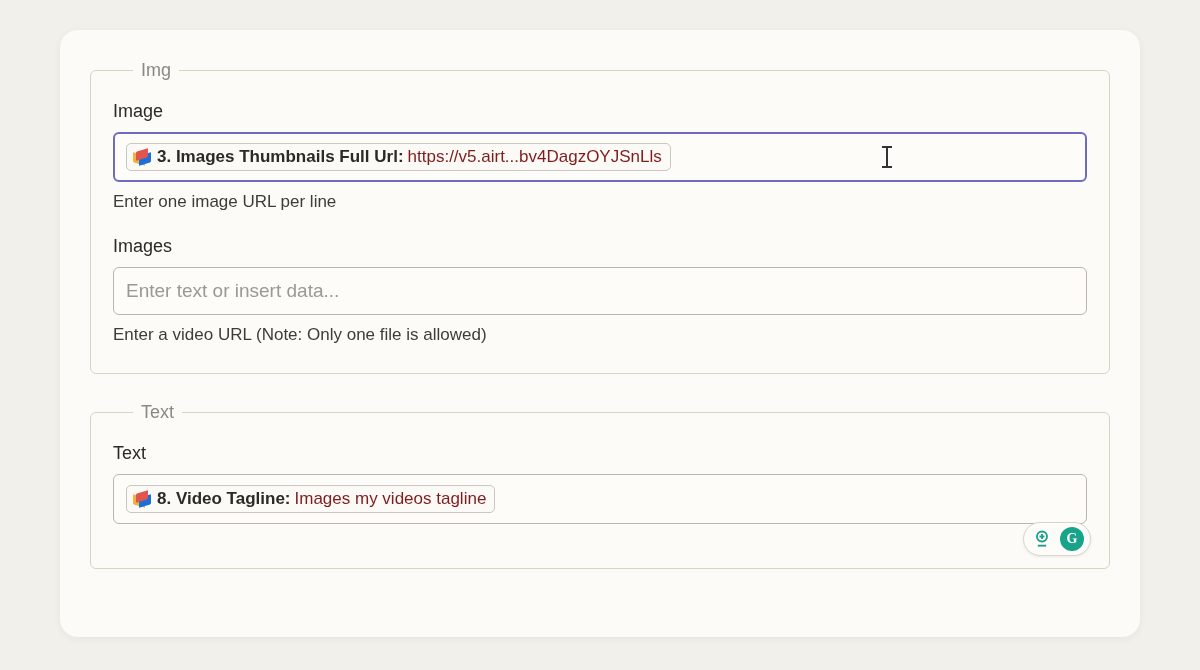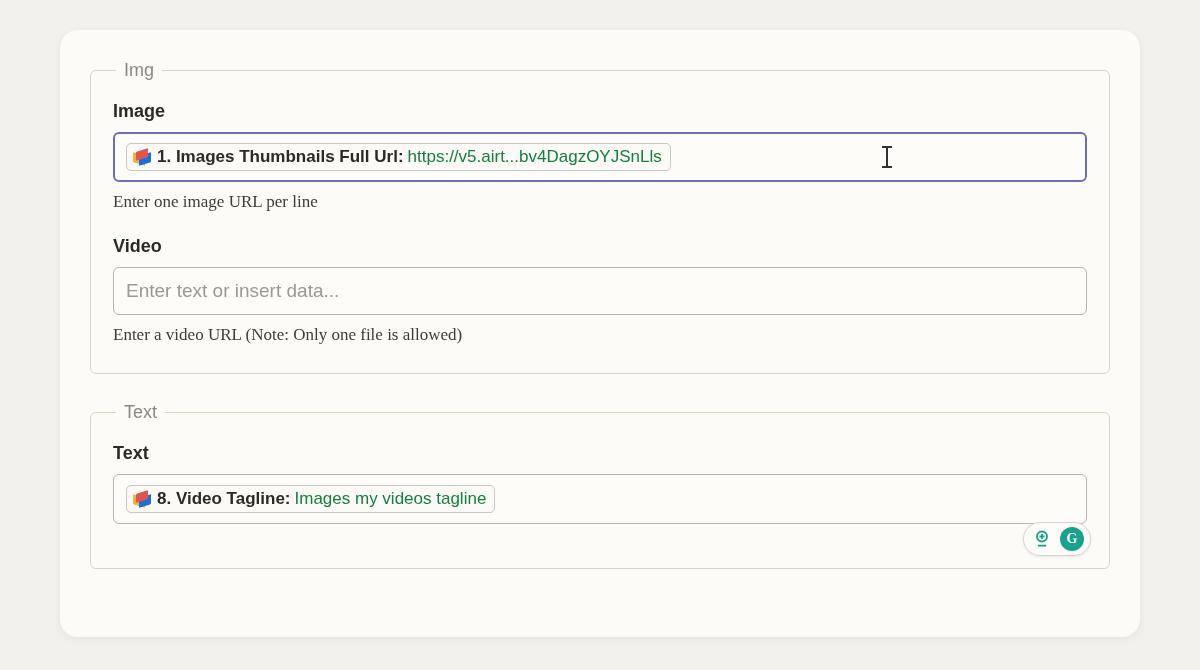--- a/index.html
+++ b/index.html
@@ -23,24 +23,24 @@
       border: 1px solid #d2d8c0;
       border-radius: 6px;
       padding: 20px 22px 28px 22px;
       margin-bottom: 28px;
       position: relative;
     }
     fieldset.group legend {
       color: #8a8a84;
       font-size: 18px;
       padding: 0 8px;
-      margin-left: 3px;
+      margin-left: 20px;
     }
     .field-label {
-      font-weight: 700;
+      font-weight: 400;
       font-size: 18px;
       color: #2a2a26;
       margin-bottom: 10px;
       display: block;
     }
     .input-box {
       width: 100%;
       border: 1px solid #b8b6ae;
       border-radius: 6px;
       background: #fdfcf9;
@@ -101,36 +101,35 @@
       left: 3px;
       top: 0;
       border-radius: 1px;
     }
     .token-label {
       font-weight: 700;
       color: #2a2a26;
       white-space: nowrap;
     }
     .token-value {
-      color: #15803d;
+      color: #7f1d1d;
       margin-left: 4px;
       white-space: nowrap;
       overflow: hidden;
       text-overflow: ellipsis;
     }
     .placeholder-text {
       color: #9a9992;
       font-size: 19px;
       text-align: center;
     }
     .helper-text {
       font-size: 17px;
       color: #3d3d38;
       margin-top: 10px;
-      font-family: Liberation Serif, serif;
     }
     .field-block {
       margin-bottom: 24px;
     }
     .field-block:last-child {
       margin-bottom: 0;
     }
     .text-cursor {
       display: inline-block;
       width: 10px;
@@ -216,31 +215,31 @@
     <div class="field-block">
       <label class="field-label">Image</label>
       <div class="input-wrapper">
         <div class="input-box focused">
           <span class="token">
             <span class="token-icon">
               <span class="shape2"></span>
               <span class="shape1"></span>
               <span class="shape3"></span>
             </span>
-            <span class="token-label">1. Images Thumbnails Full Url:</span>
+            <span class="token-label">3. Images Thumbnails Full Url:</span>
             <span class="token-value">https://v5.airt...bv4DagzOYJSnLls</span>
           </span>
         </div>
         <span class="text-cursor"></span>
       </div>
       <div class="helper-text">Enter one image URL per line</div>
     </div>
 
     <div class="field-block">
-      <label class="field-label">Video</label>
+      <label class="field-label">Images</label>
       <div class="input-box">
         <span class="placeholder-text">Enter text or insert data...</span>
       </div>
       <div class="helper-text">Enter a video URL (Note: Only one file is allowed)</div>
     </div>
   </fieldset>
 
   <fieldset class="group text-group">
     <legend>Text</legend>
 

